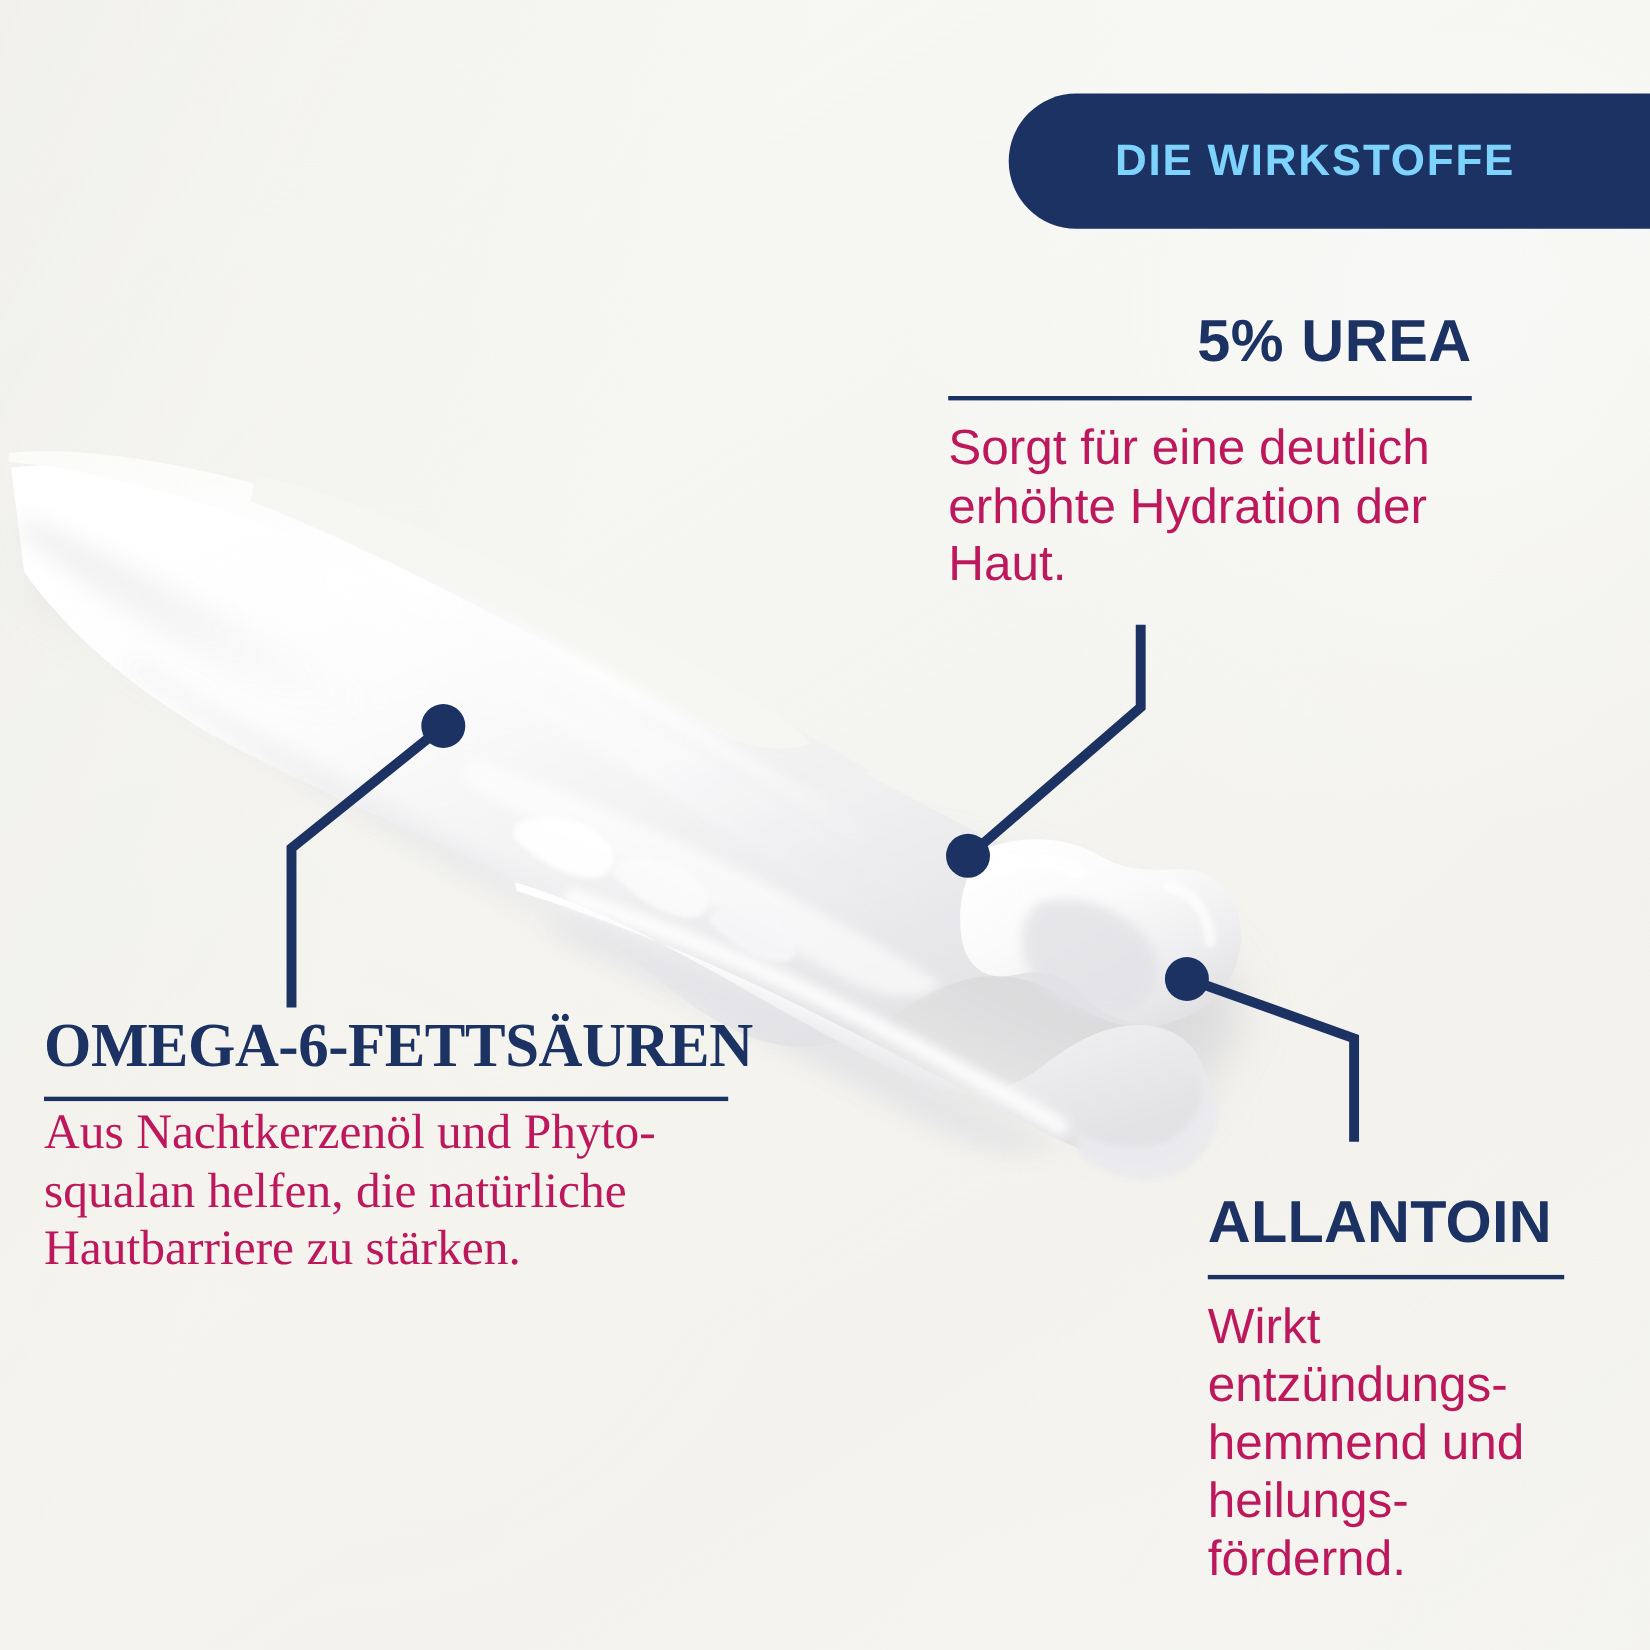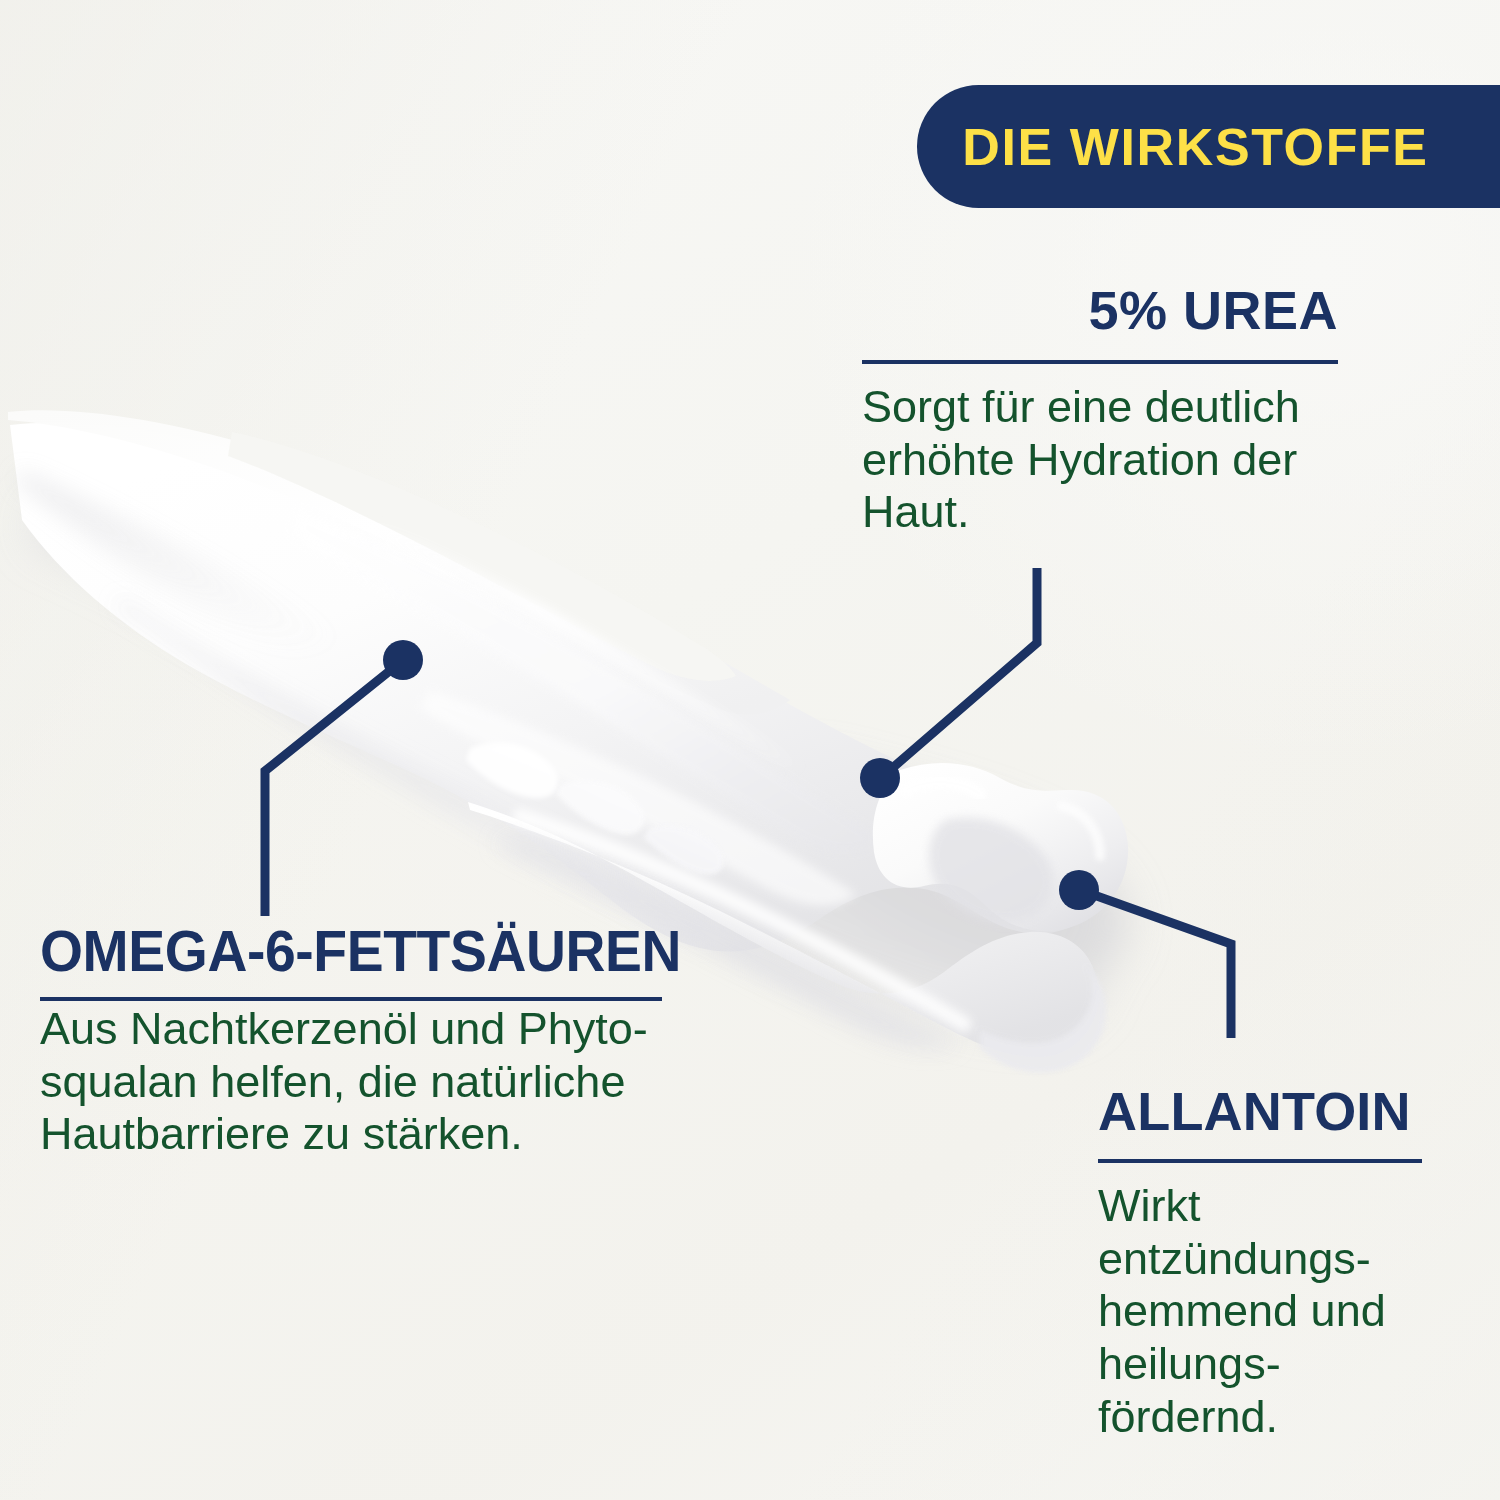--- a/index.html
+++ b/index.html
@@ -53,22 +53,22 @@
     background: #1b3263;
     border-top-left-radius: 62px;
     border-bottom-left-radius: 62px;
     display: flex;
     align-items: center;
     justify-content: center;
     box-sizing: border-box;
     padding-right: 26px;
   }
   .banner-text {
-    color: #fde047;
-    font-size: 52px;
+    color: #7dd3fc;
+    font-size: 40px;
     font-weight: bold;
     letter-spacing: 1.6px;
     white-space: nowrap;
   }
 
   
   .block { position: absolute; }
   .block h2 {
     margin: 0;
     color: #1b3263;
@@ -77,33 +77,33 @@
     white-space: nowrap;
   }
   .rule {
     background: #1b3263;
     height: 4px;
     width: 100%;
     margin: 0;
   }
   .block p {
     margin: 0;
-    color: #14532d;
+    color: #be185d;
     font-weight: 400;
     line-height: 1.17;
   }
 
   
   #block-urea { left: 862px; top: 283px; width: 476px; }
   #block-urea h2 { font-size: 54px; text-align: right; letter-spacing: 0.5px; }
   #block-urea .rule { margin-top: 22px; }
   #block-urea p { font-size: 45px; margin-top: 17px; }
 
   
-  #block-omega { left: 40px; top: 922px; width: 622px; }
+  #block-omega { left: 40px; top: 922px; width: 622px; font-family: Liberation Serif, serif; }
   #block-omega h2 { font-size: 57px; text-align: left; letter-spacing: -0.4px; transform: scaleX(0.97); transform-origin: left center; }
   #block-omega .rule { margin-top: 17px; }
   #block-omega p { font-size: 45px; margin-top: 2px; }
 
   
   #block-allantoin { left: 1098px; top: 1055px; width: 324px; }
   #block-allantoin h2 { font-size: 54px; text-align: left; letter-spacing: 0.2px; margin-top: 29px; }
   #block-allantoin .rule { margin-top: 20px; }
   #block-allantoin p { font-size: 45px; margin-top: 17px; }
 

